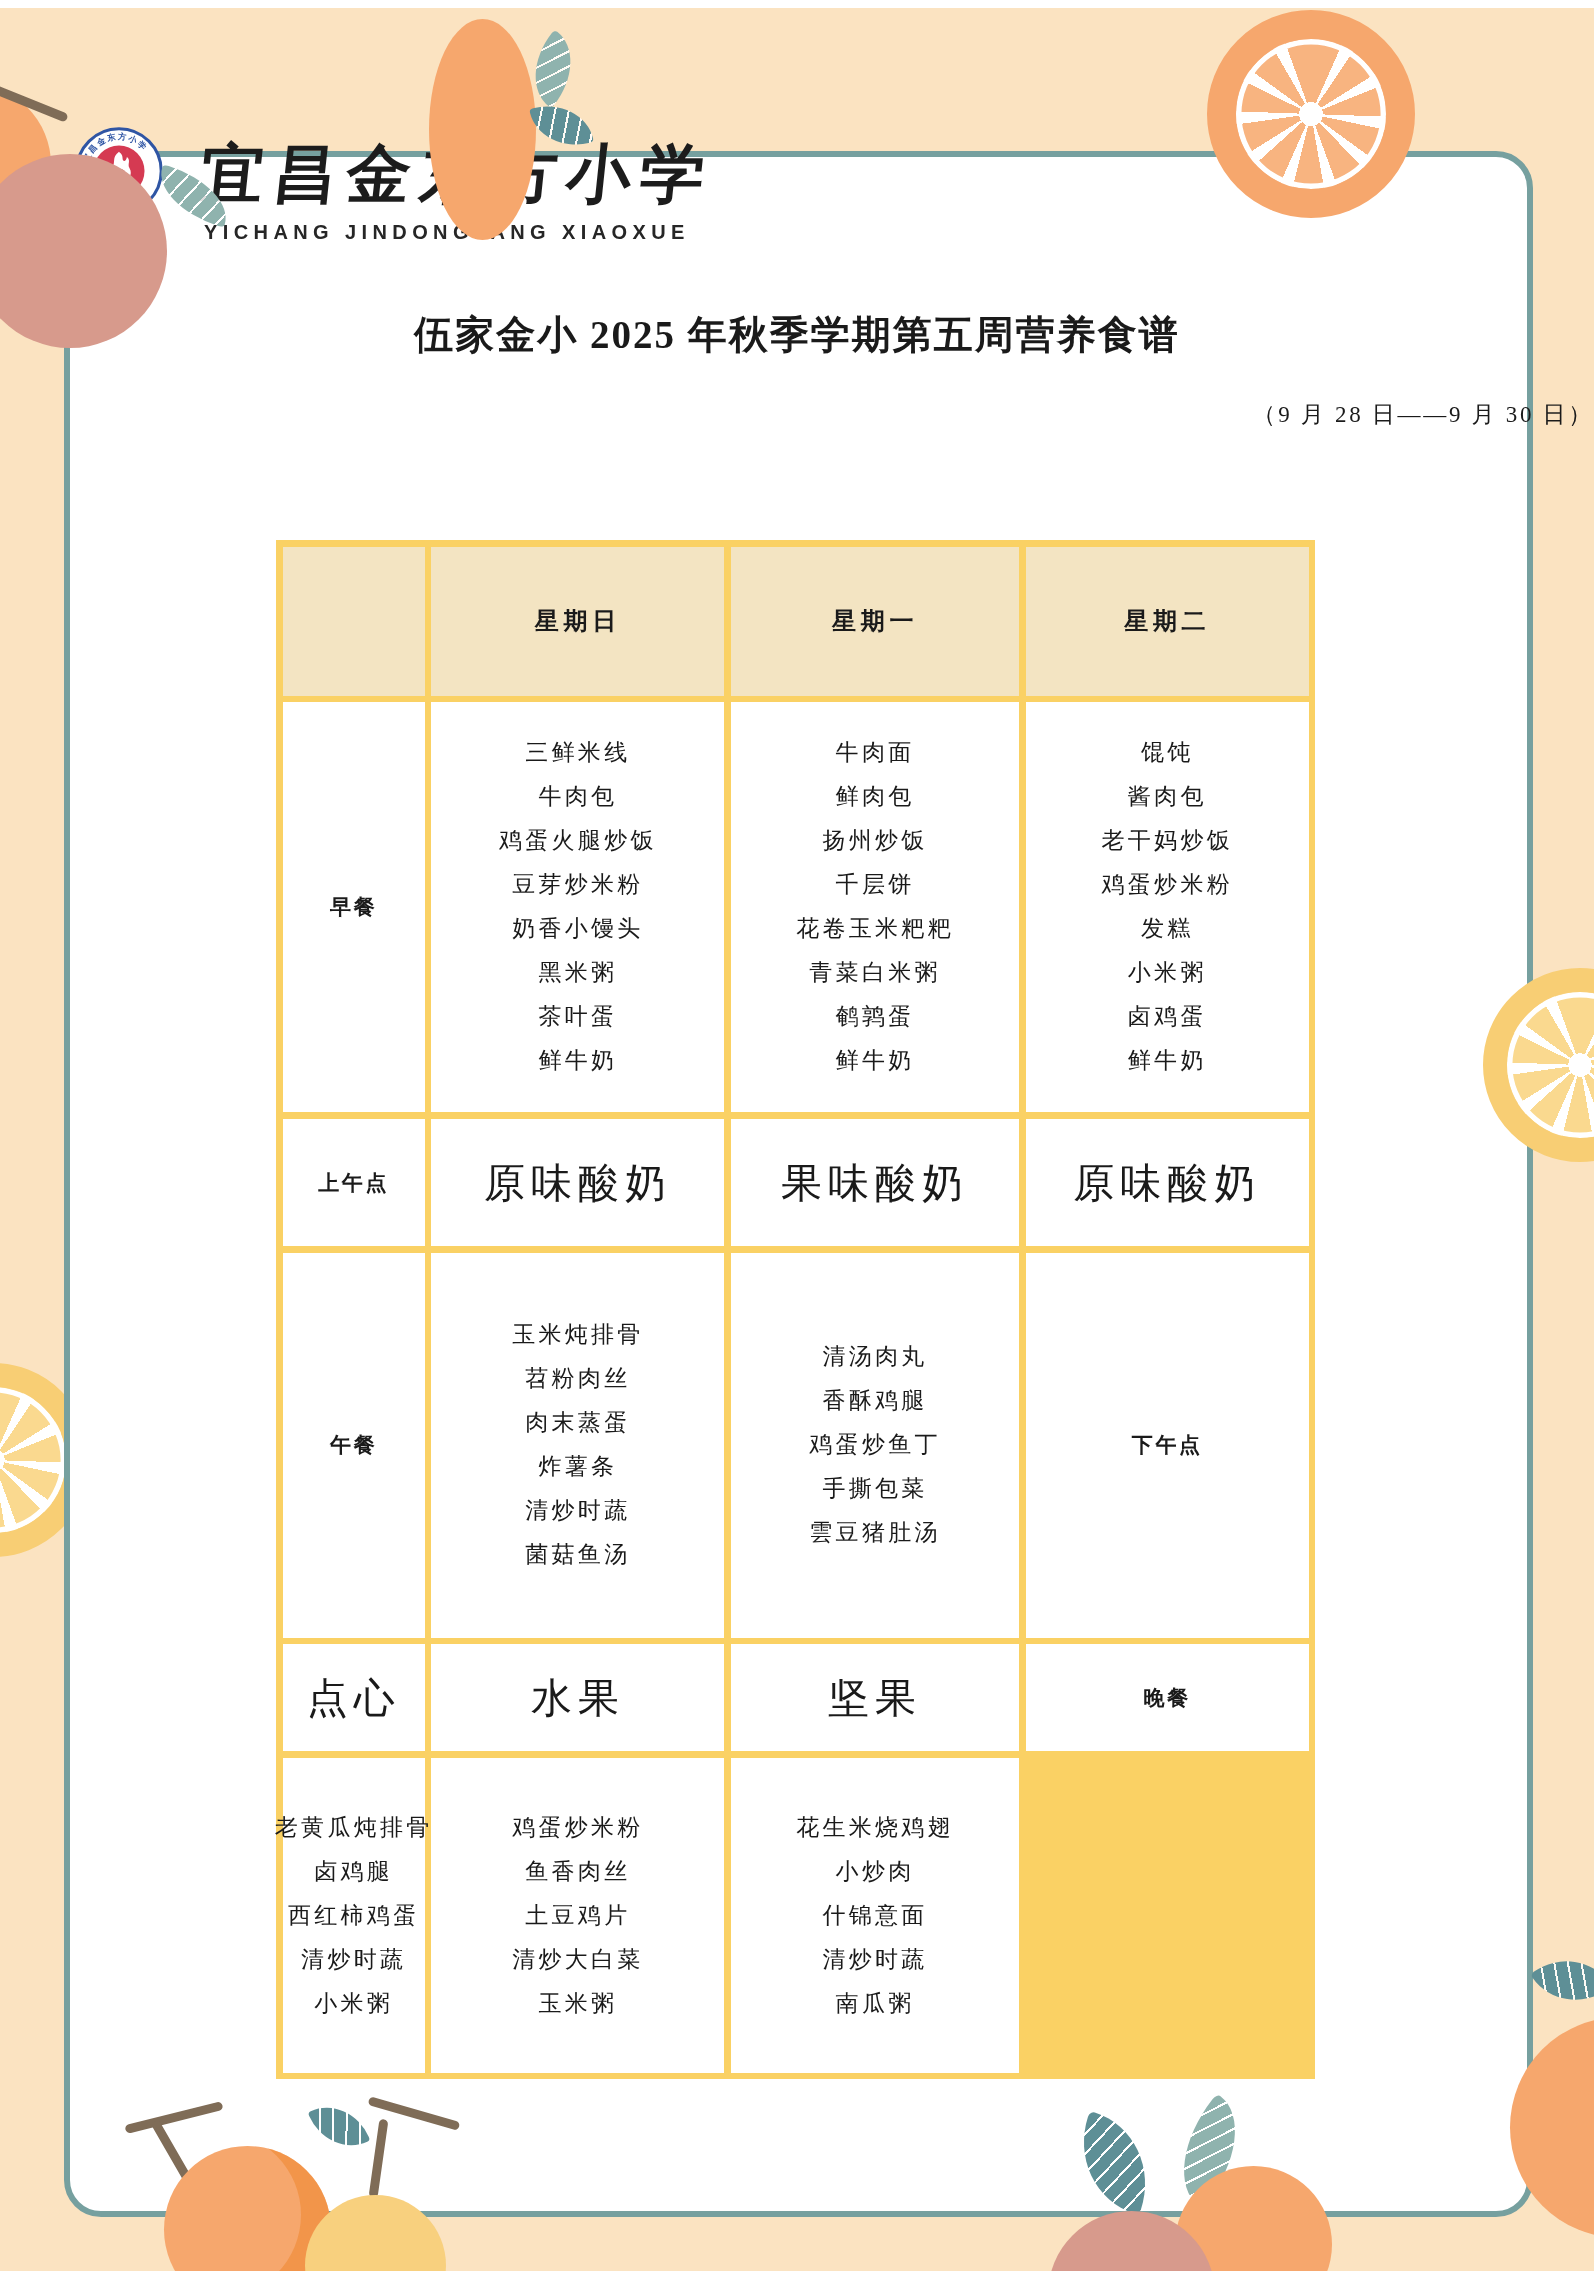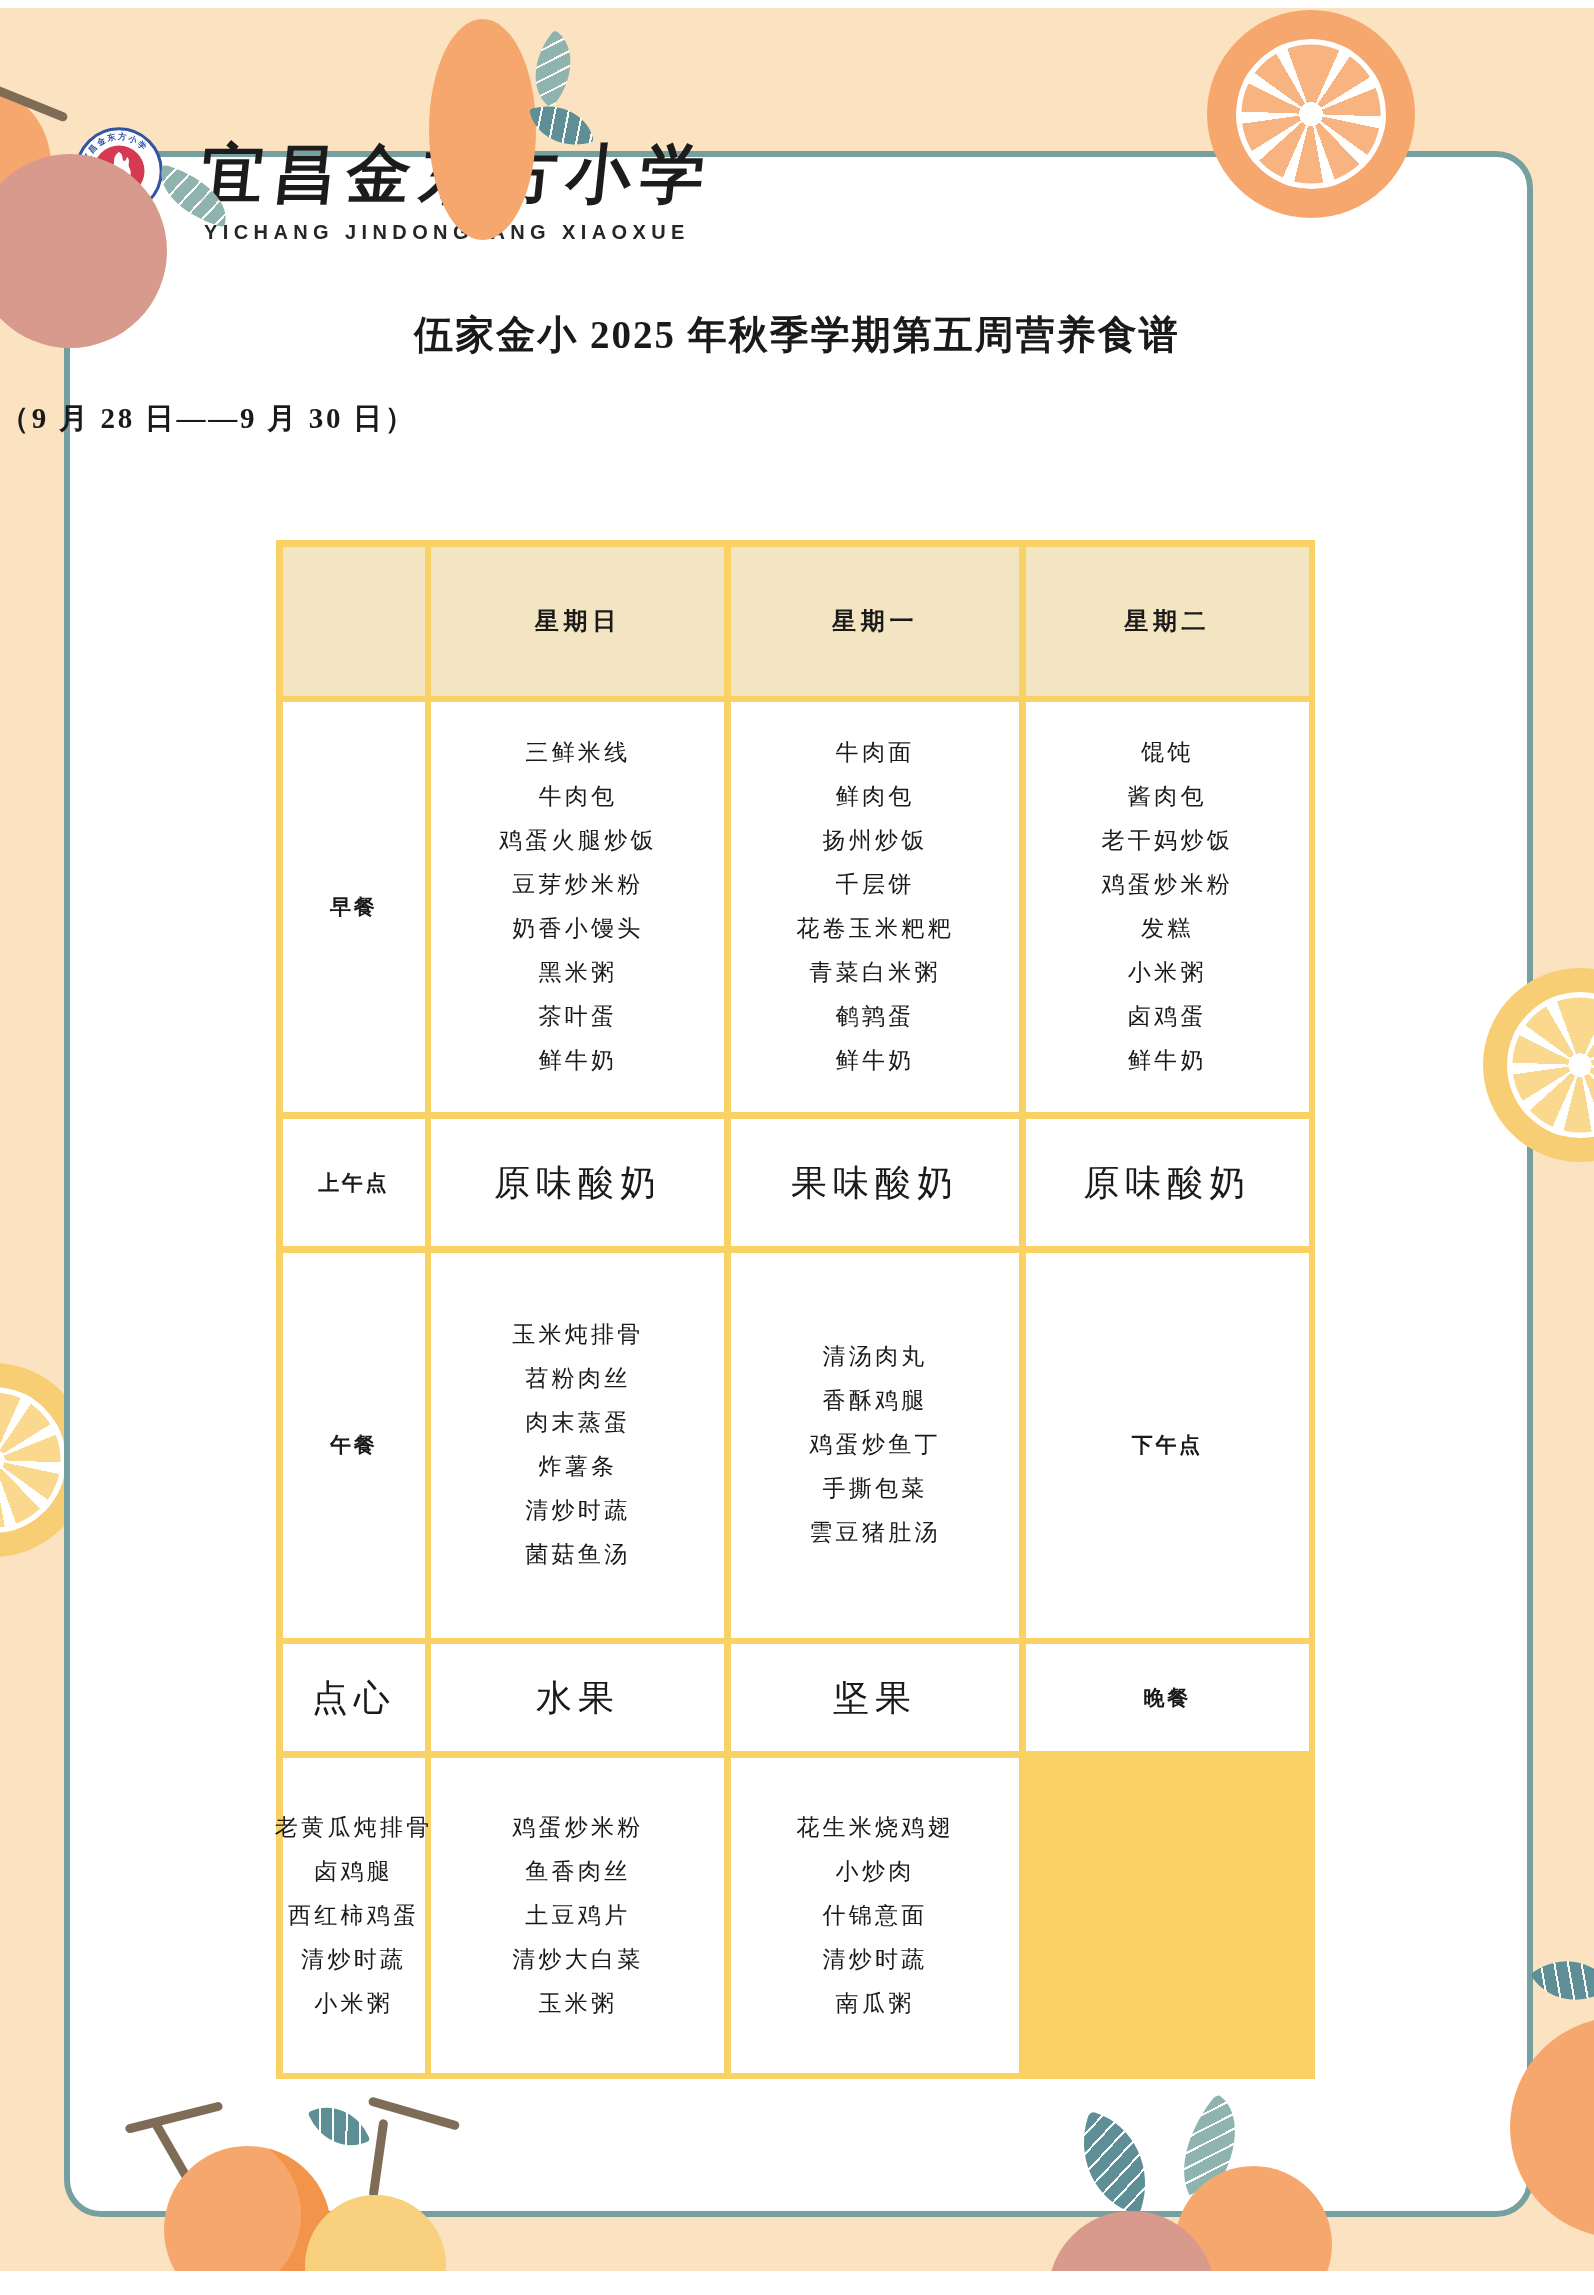--- a/index.html
+++ b/index.html
@@ -15,33 +15,33 @@
 
   
   .logo-badge{position:absolute;left:75px;top:127px;width:88px;height:88px;z-index:3;}
   .school-name{position:absolute;left:200px;top:131px;z-index:3;font-weight:bold;font-size:64px;
                letter-spacing:9.4px;transform:skewX(-6deg);white-space:nowrap;color:#1c1c1c;}
   .school-name-en{position:absolute;left:204px;top:221px;z-index:3;font-family:"Liberation Sans","DejaVu Sans",sans-serif;
                   font-weight:bold;font-size:20px;letter-spacing:5.4px;white-space:nowrap;color:#262626;}
 
   .page-title{position:absolute;left:0;width:1594px;top:308px;z-index:3;text-align:center;
               font-weight:900;font-size:39px;letter-spacing:2px;}
-  .page-subtitle{position:absolute;left:0;width:1594px;top:399px;z-index:3;text-align:left;
-                 font-weight:bold;font-size:29px;letter-spacing:2.7px;}
+  .page-subtitle{position:absolute;left:0;width:1594px;top:399px;z-index:3;text-align:right;
+                 font-weight:normal;font-size:23px;letter-spacing:2.7px;}
 
   
   .menu-table{position:absolute;left:276px;top:540px;width:1039px;height:1539px;box-sizing:border-box;z-index:3;
               background:var(--table-border,#FAD164);padding:6.7px;display:grid;gap:6.7px;
               grid-template-columns:142px 293px 288px 283px;
               grid-template-rows:149px 410px 127px 385px 107px 315px;}
   .cell{background:#ffffff;display:flex;flex-direction:column;align-items:center;justify-content:center;text-align:center;}
   .cell.header{background:var(--table-header-bg,#F3E4C2);font-weight:bold;font-size:24px;letter-spacing:4.7px;}
   .cell.rowlabel{font-weight:bold;font-size:21px;letter-spacing:2.7px;}
   .menu-item{font-size:23px;line-height:44px;letter-spacing:3.3px;white-space:nowrap;}
-  .cell.large .menu-item{font-size:36px;line-height:54px;letter-spacing:6px;}
+  .cell.large .menu-item{font-size:41px;line-height:54px;letter-spacing:6px;}
 
   
   .dec{position:absolute;}
   .fruit{border-radius:50%;}
   .speck{background-image:
       radial-gradient(circle at 30% 22%, rgba(255,255,255,.95) 0 6px, transparent 6.7px),
       radial-gradient(circle at 48% 12%, rgba(255,255,255,.95) 0 4px, transparent 4.7px),
       radial-gradient(circle at 18% 40%, rgba(255,255,255,.95) 0 4.7px, transparent 5.4px),
       radial-gradient(circle at 38% 34%, rgba(255,255,255,.9) 0 3.3px, transparent 4px);}
   .citrus{border-radius:50%;box-sizing:border-box;

